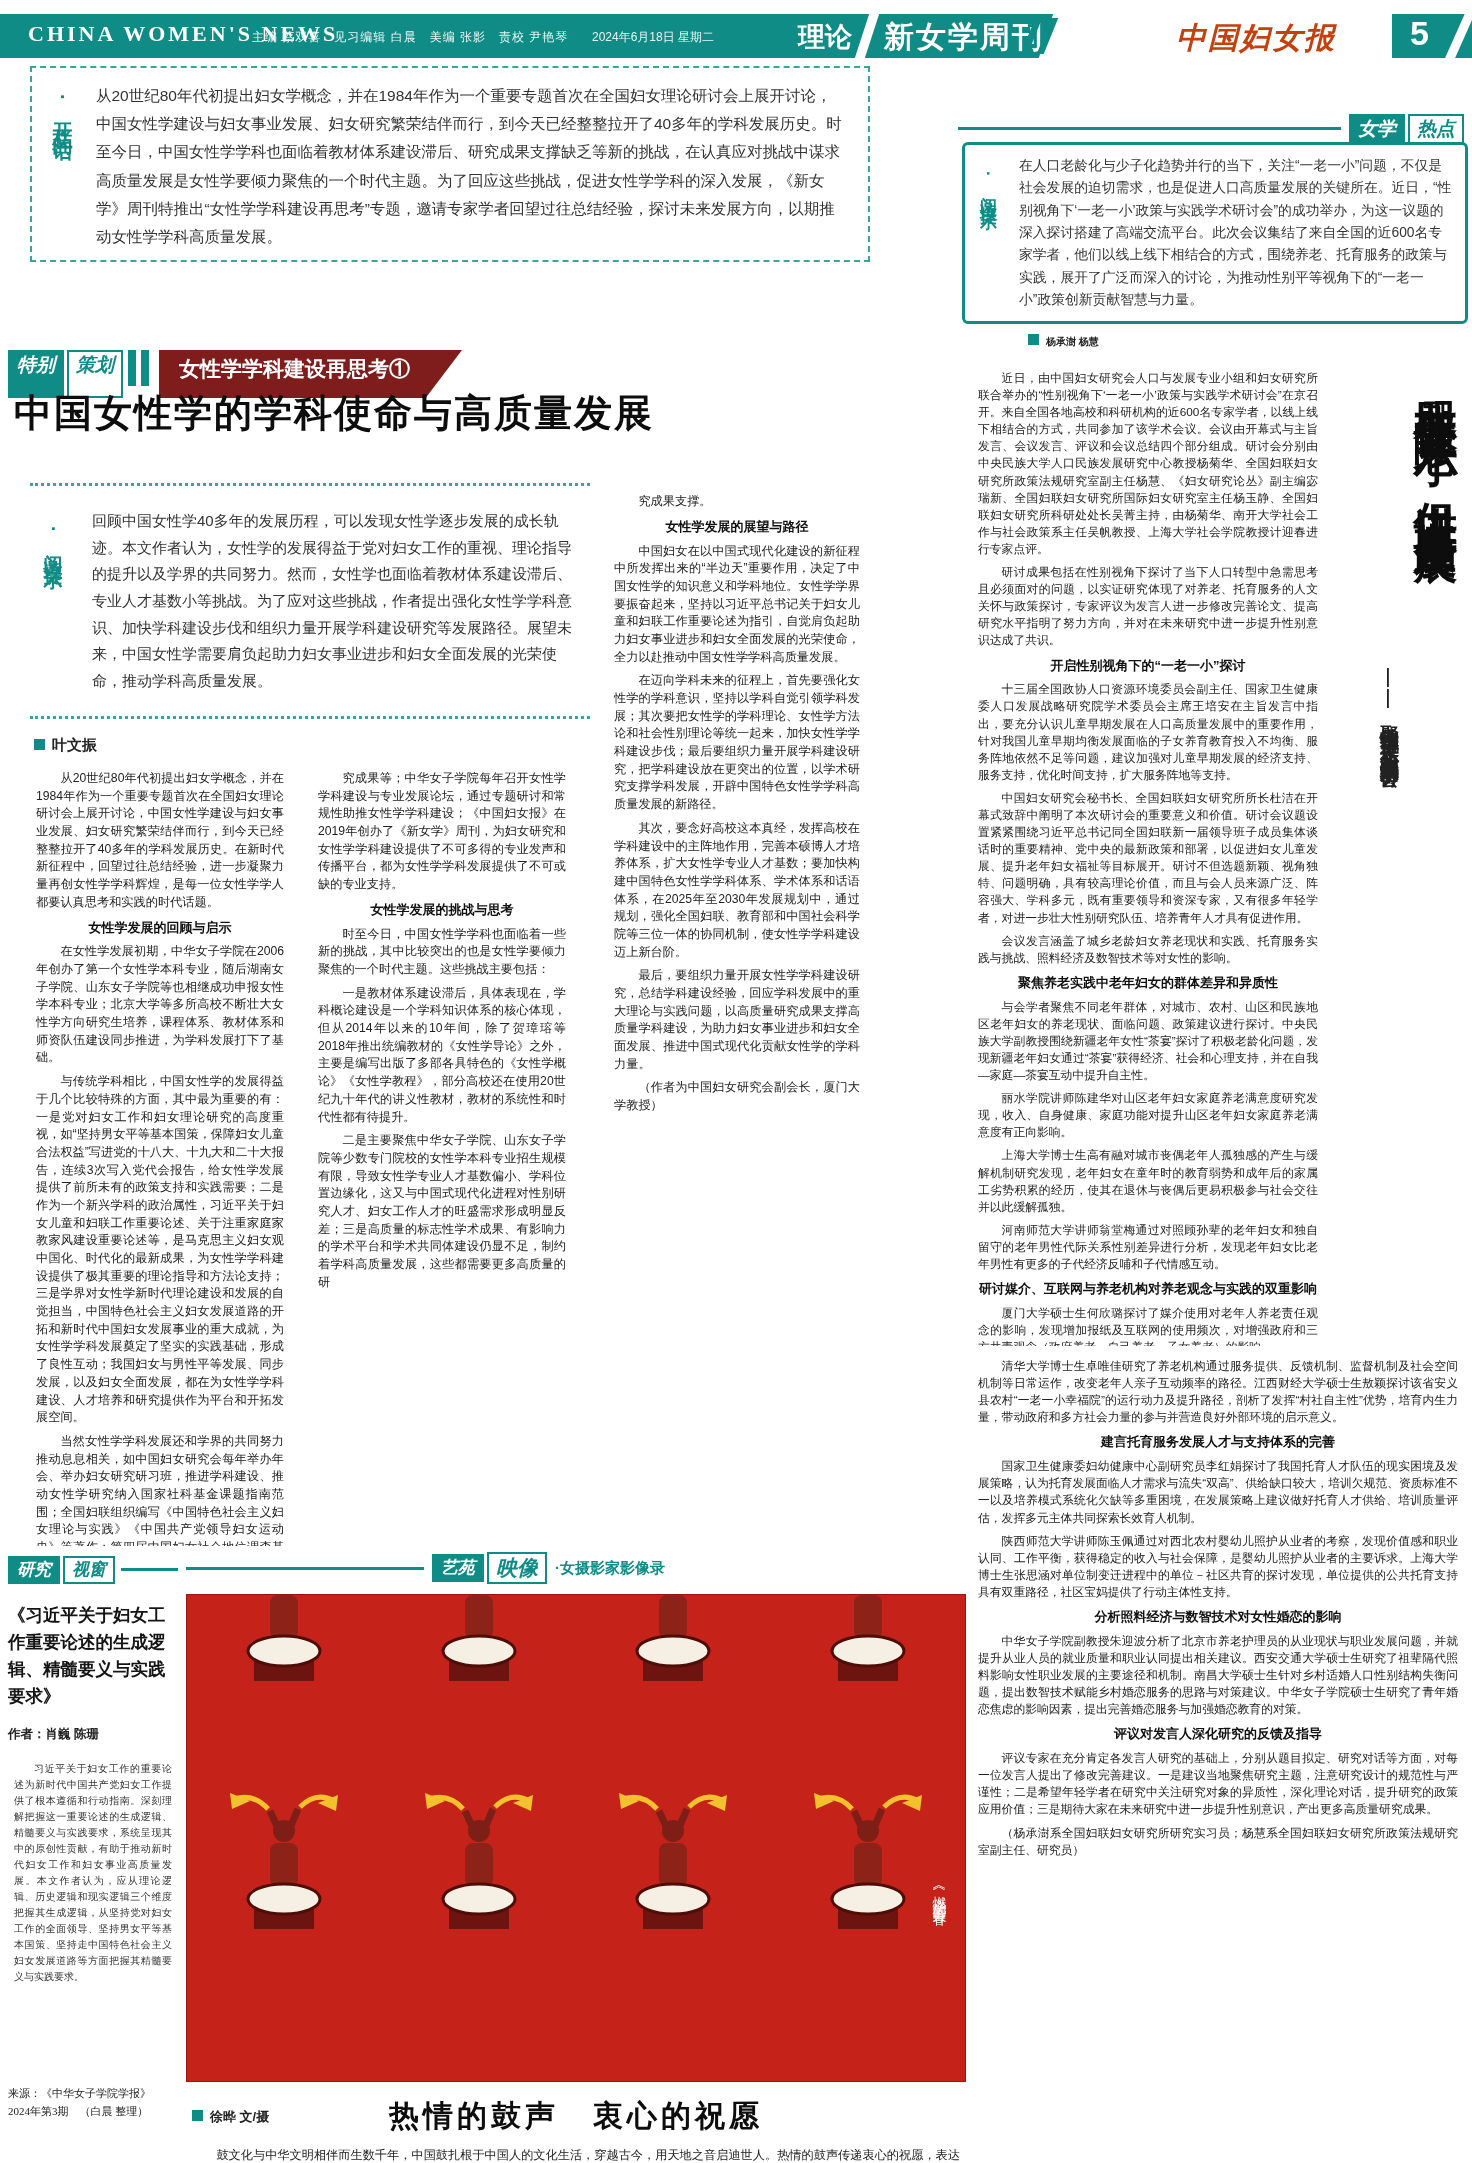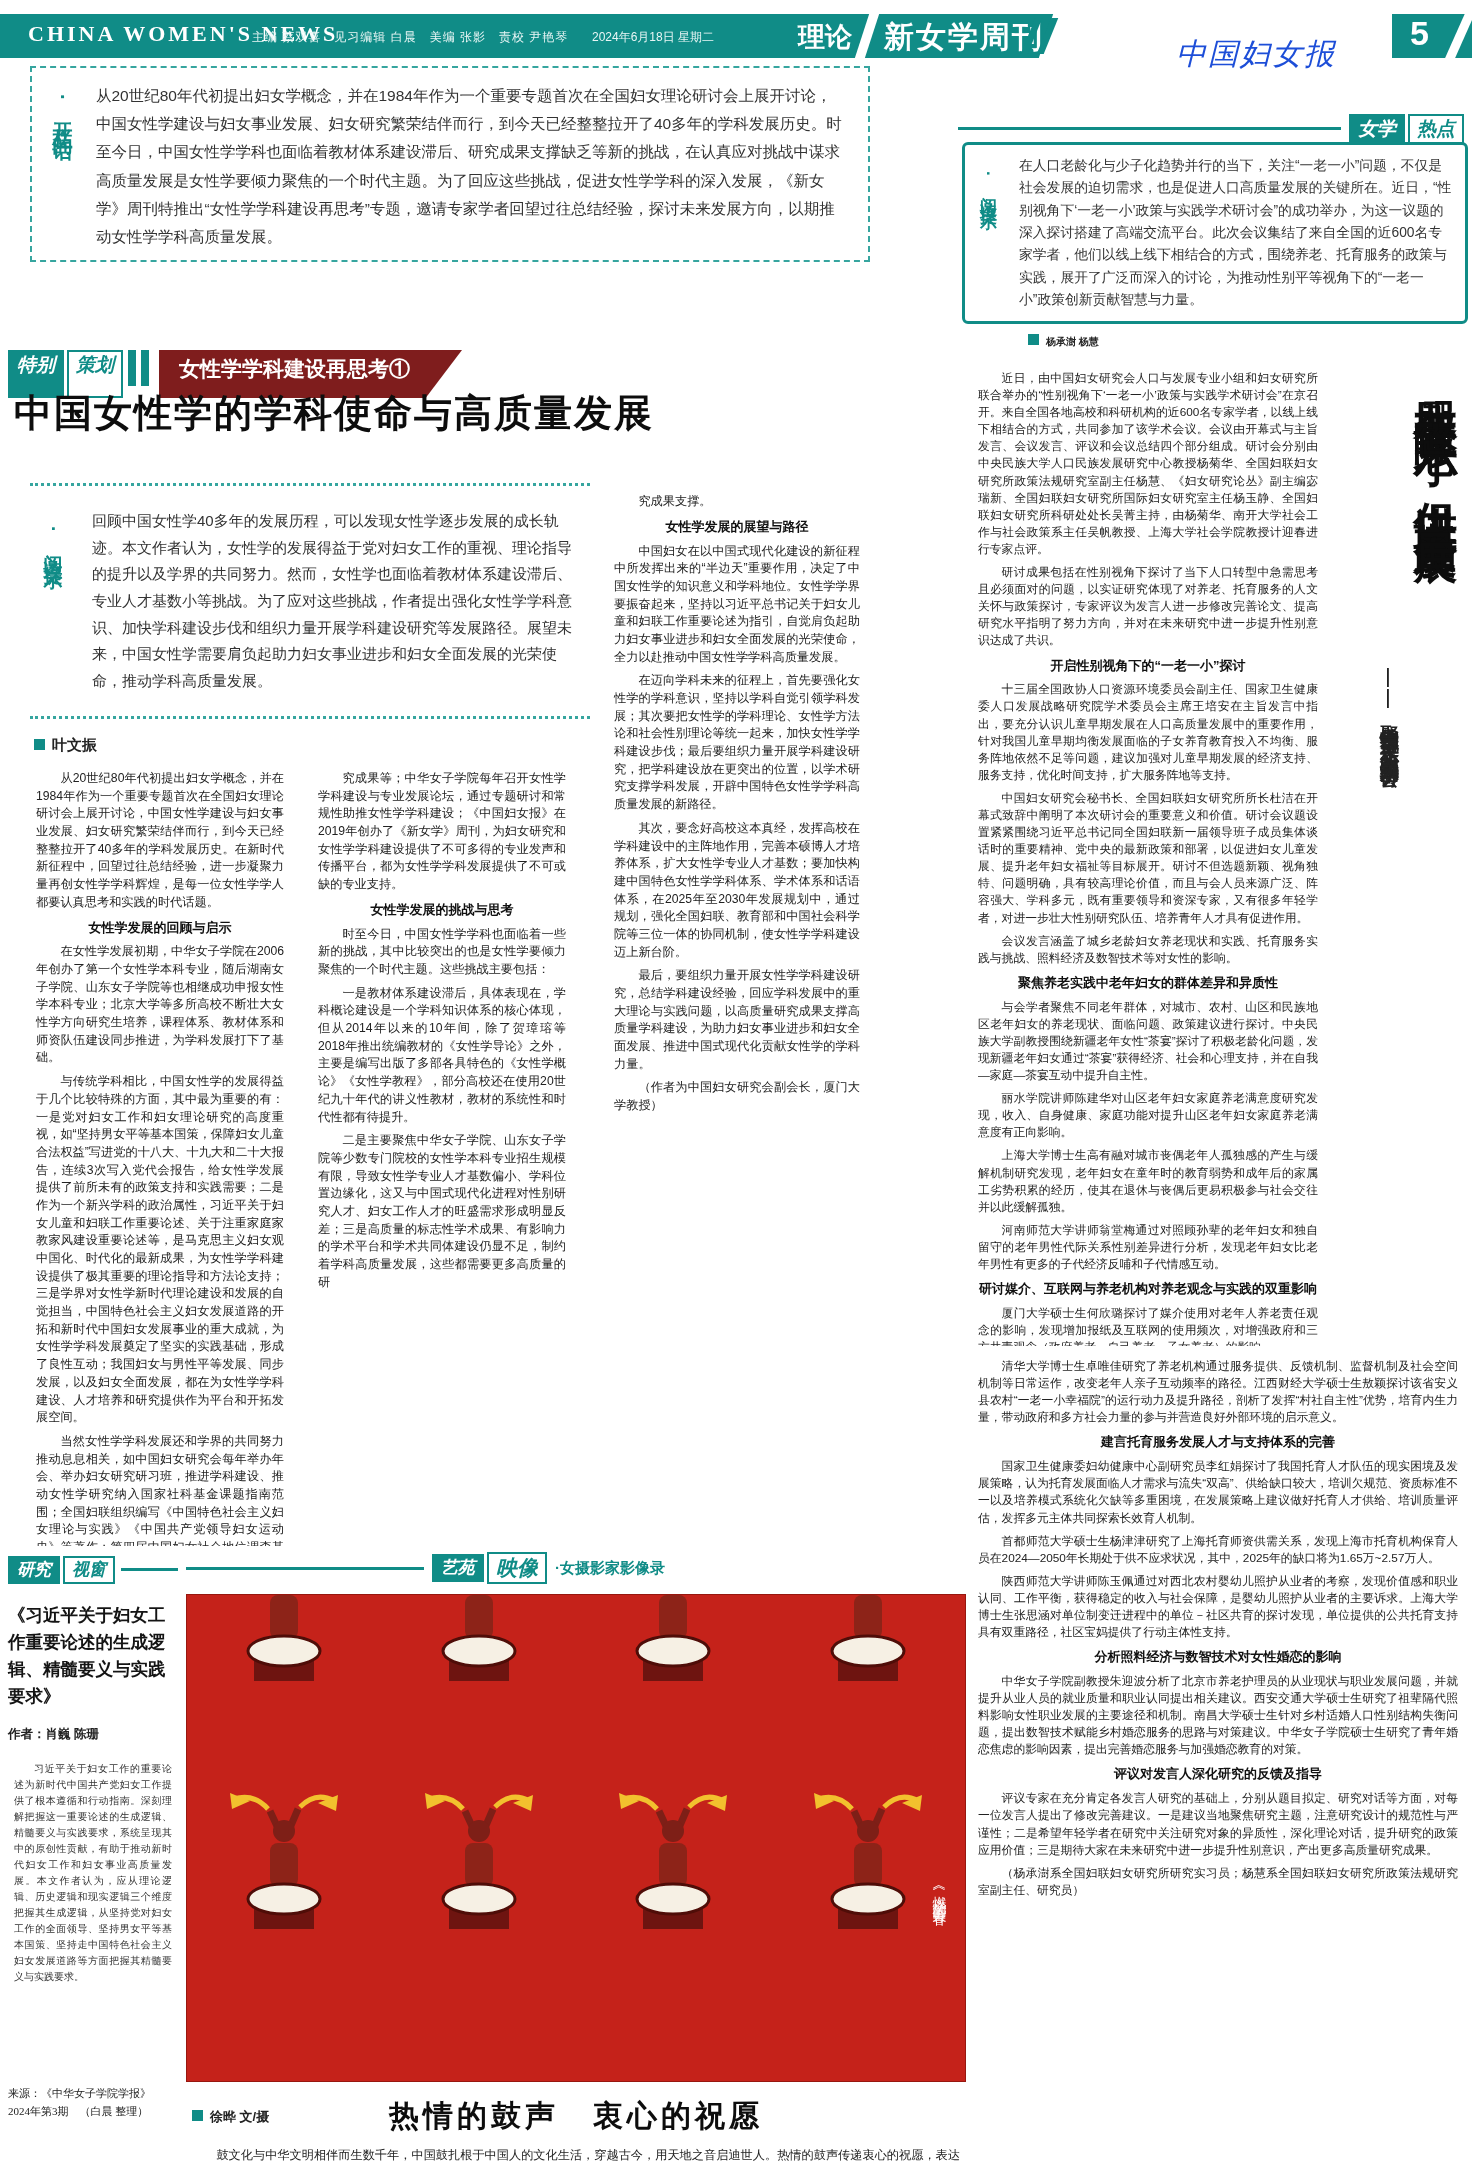--- a/index.html
+++ b/index.html
@@ -11,21 +11,21 @@
   .mh-en{position:absolute;left:28px;top:7px;color:#fff;font-family:"Liberation Serif",serif;
          font-weight:bold;font-size:22px;letter-spacing:3px;}
   .mh-credits{position:absolute;left:252px;top:15px;color:#e8f6f5;font-size:12px;letter-spacing:1px;}
   .mh-date{position:absolute;left:592px;top:15px;color:#e8f6f5;font-size:12px;}
   .mh-lilun{position:absolute;left:798px;top:5px;color:#fff;font-size:27px;font-weight:bold;font-family:"Liberation Serif",serif;}
   .mh-slash{position:absolute;top:0;width:10px;height:44px;background:#fff;transform:skewX(-18deg);}
   .mh-weekly{position:absolute;left:884px;top:3px;color:#fff;font-size:30px;font-weight:bold;letter-spacing:2px;}
   .mh-white{position:absolute;left:1072px;top:0;width:400px;height:44px;background:#fff;}
   .mh-white:before{content:"";position:absolute;left:-26px;top:0;width:40px;height:44px;background:#fff;transform:skewX(-18deg);}
   .mh-dblslash{position:absolute;top:4px;width:7px;height:36px;background:#108c87;transform:skewX(-22deg);}
-  .mh-paper{position:absolute;left:104px;top:20px;color:#1d4ed8;font-size:30px;font-weight:normal;
+  .mh-paper{position:absolute;left:104px;top:4px;color:#c2410c;font-size:30px;font-weight:bold;
             font-family:"Liberation Serif",serif;font-style:italic;letter-spacing:2px;}
   .mh-five{position:absolute;right:0;top:0;width:80px;height:44px;background:#108c87;}
   .mh-five .n{position:absolute;left:18px;top:0px;color:#fff;font-size:34px;font-weight:bold;}
   .mh-five .cut{position:absolute;right:8px;top:-4px;width:10px;height:56px;background:#fff;transform:skewX(-24deg);}
   
   .tag{display:inline-block;font-weight:bold;font-size:19px;padding:2px 7px;line-height:1.15;font-style:italic;}
   .tag-solid{background:#108c87;color:#fff;border:2px solid #108c87;}
   .tag-line{background:#fff;color:#108c87;border:2px solid #108c87;margin-left:3px;}
   .v-label{writing-mode:vertical-rl;color:#108c87;font-weight:bold;letter-spacing:6px;}
   .bl-sq{display:inline-block;width:11px;height:11px;background:#108c87;margin-right:7px;}
@@ -276,21 +276,20 @@
 
   <div id="v-headline">
     <div class="vh-main">服务保障『一老一小』，促进人口高质量发展</div>
     <div class="vh-sub">——聚焦性别视角下『一老一小』政策与实践学术研讨会</div>
   </div>
 
   <div id="ht-lower">
       <p>清华大学博士生卓唯佳研究了养老机构通过服务提供、反馈机制、监督机制及社会空间机制等日常运作，改变老年人亲子互动频率的路径。江西财经大学硕士生敖颖探讨该省安义县农村“一老一小幸福院”的运行动力及提升路径，剖析了发挥“村社自主性”优势，培育内生力量，带动政府和多方社会力量的参与并营造良好外部环境的启示意义。</p>
       <div class="ah">建言托育服务发展人才与支持体系的完善</div>
       <p>国家卫生健康委妇幼健康中心副研究员李红娟探讨了我国托育人才队伍的现实困境及发展策略，认为托育发展面临人才需求与流失“双高”、供给缺口较大，培训欠规范、资质标准不一以及培养模式系统化欠缺等多重困境，在发展策略上建议做好托育人才供给、培训质量评估，发挥多元主体共同探索长效育人机制。</p>
-      <p>首都师范大学硕士生杨津津研究了上海托育师资供需关系，发现上海市托育机构保育人员在2024—2050年长期处于供不应求状况，其中，2025年的缺口将为1.65万~2.57万人。</p>
       <p>陕西师范大学讲师陈玉佩通过对西北农村婴幼儿照护从业者的考察，发现价值感和职业认同、工作平衡，获得稳定的收入与社会保障，是婴幼儿照护从业者的主要诉求。上海大学博士生张思涵对单位制变迁进程中的单位－社区共育的探讨发现，单位提供的公共托育支持具有双重路径，社区宝妈提供了行动主体性支持。</p>
       <div class="ah">分析照料经济与数智技术对女性婚恋的影响</div>
       <p>中华女子学院副教授朱迎波分析了北京市养老护理员的从业现状与职业发展问题，并就提升从业人员的就业质量和职业认同提出相关建议。西安交通大学硕士生研究了祖辈隔代照料影响女性职业发展的主要途径和机制。南昌大学硕士生针对乡村适婚人口性别结构失衡问题，提出数智技术赋能乡村婚恋服务的思路与对策建议。中华女子学院硕士生研究了青年婚恋焦虑的影响因素，提出完善婚恋服务与加强婚恋教育的对策。</p>
       <div class="ah">评议对发言人深化研究的反馈及指导</div>
       <p>评议专家在充分肯定各发言人研究的基础上，分别从题目拟定、研究对话等方面，对每一位发言人提出了修改完善建议。一是建议当地聚焦研究主题，注意研究设计的规范性与严谨性；二是希望年轻学者在研究中关注研究对象的异质性，深化理论对话，提升研究的政策应用价值；三是期待大家在未来研究中进一步提升性别意识，产出更多高质量研究成果。</p>
       <p>（杨承澍系全国妇联妇女研究所研究实习员；杨慧系全国妇联妇女研究所政策法规研究室副主任、研究员）</p>
     </div>
 
 </div>
 

